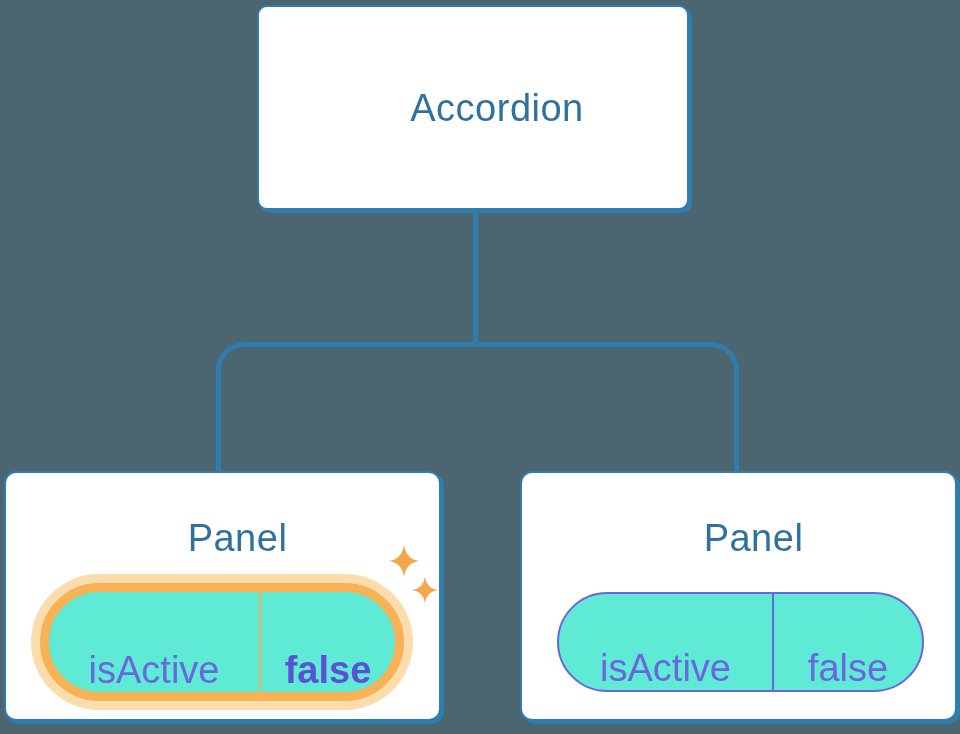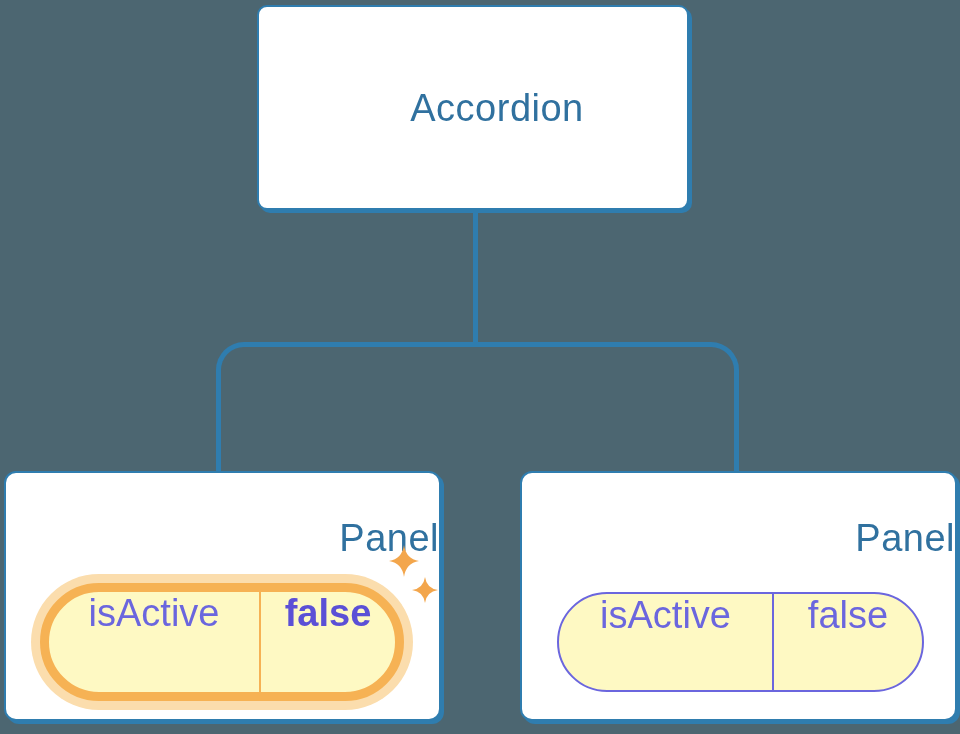--- a/index.html
+++ b/index.html
@@ -45,21 +45,21 @@
     color: #30719F;
     font-size: 38px;
     line-height: 38px;
     letter-spacing: 0.5px;
     white-space: nowrap;
   }
   .panel-title {
     position: absolute;
     left: 0; right: 0;
     top: 46px;
-    text-align: right;
+    text-align: center;
     margin-left: 30px;
   }
 
   
   .stem {
     position: absolute;
     left: 473px; top: 208px;
     width: 5px; height: 136px;
     background: #2F7DAF;
   }
@@ -70,23 +70,23 @@
     box-sizing: border-box;
     border: 5px solid #2F7DAF;
     border-bottom: none;
     border-radius: 28px 28px 0 0;
   }
 
   
   .pill {
     position: absolute;
     box-sizing: border-box;
-    background: #fef9c3;
+    background: #5eead4;
     display: flex;
-    align-items: flex-start;
+    align-items: flex-end;
   }
   .pill .cell {
     display: flex;
     align-items: center;
     justify-content: center;
     font-size: 38px;
     color: #6B66DE;
     white-space: nowrap;
   }
   .pill .sep {

